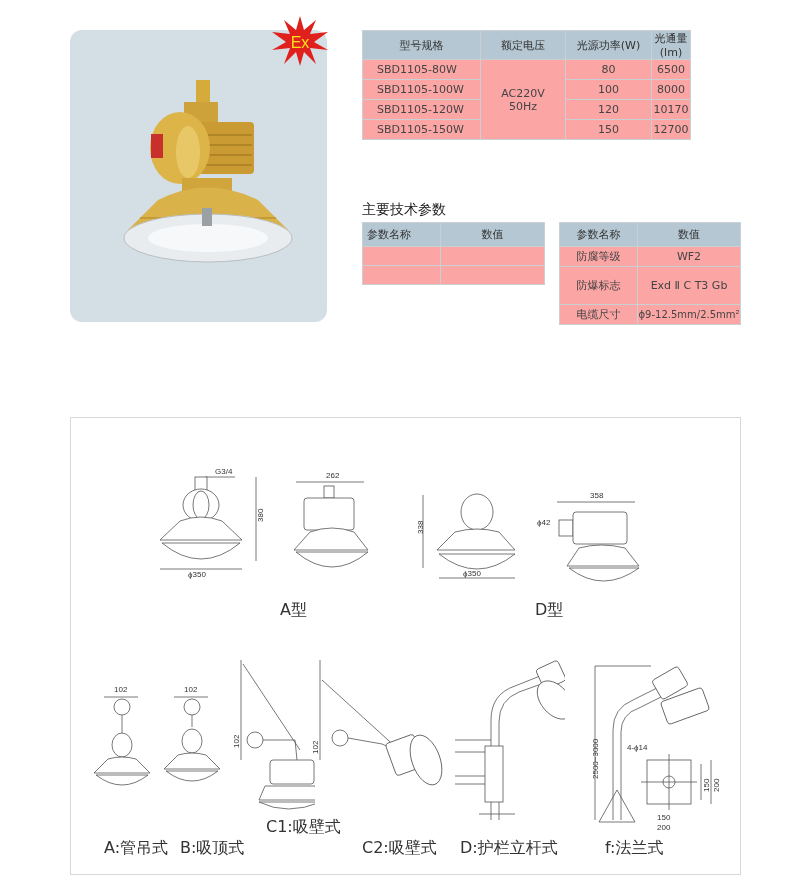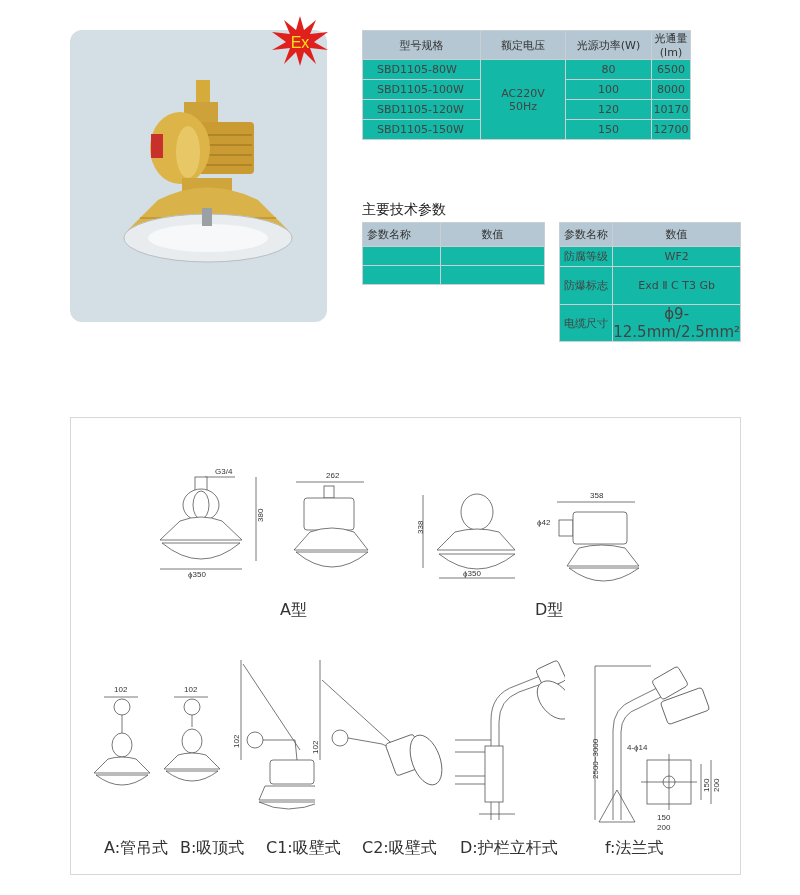--- a/index.html
+++ b/index.html
@@ -10,21 +10,21 @@
     position: absolute; left: 70px; top: 30px; width: 257px; height: 292px;
     background: #d4dfe5; border-radius: 12px;
   }
   .ex-badge { position: absolute; left: 272px; top: 16px; width: 56px; height: 50px; }
 
   .lamp-svg { position: absolute; left: 118px; top: 80px; }
 
   table { border-collapse: collapse; position: absolute; font-size: 11px; color: #444; }
   th, td { border: 1px solid #c9d0d4; text-align: center; font-weight: normal; }
   th { background: #b5c7d2; color: #333; height: 24px; font-size: 11px; }
-  td { height: 20px; background: #14b8a6; }
+  td { height: 20px; background: #fca5a5; }
 
   .t-models { left: 362px; top: 30px; width: 329px; }
   .t-models td.left { text-align: left; padding-left: 14px; }
 
   .section-sub {
     position: absolute; left: 362px; top: 201px; font-size: 14px; color: #222;
   }
 
   .t-params1 { left: 362px; top: 222px; width: 183px; }
   .t-params2 { left: 559px; top: 222px; width: 182px; }
@@ -145,21 +145,21 @@
     <tr>
       <td>防腐等级</td>
       <td>WF2</td>
     </tr>
     <tr>
       <td class="tall">防爆标志</td>
       <td class="tall">Exd Ⅱ C T3 Gb</td>
     </tr>
     <tr>
       <td>电缆尺寸</td>
-      <td style="font-size:15px">ϕ9-12.5mm/2.5mm²</td>
+      <td style="font-size:10px">ϕ9-12.5mm/2.5mm²</td>
     </tr>
   </tbody>
 </table>
 
 <div class="section-bar">外形及安装尺寸</div>
 
 <div class="draw-box"></div>
 
 <svg class="draw" style="left:160px;top:465px" width="110" height="120">
   <text class="dim" x="55" y="9">G3/4</text>
@@ -231,21 +231,21 @@
 <svg class="draw" style="left:225px;top:660px" width="90" height="150">
   <line class="ln" x1="16" y1="0" x2="16" y2="100"></line>
   <line class="ln" x1="18" y1="4" x2="75" y2="90"></line>
   <text class="dim" x="4" y="90" transform="rotate(-90 8 84)">102</text>
   <circle class="lnf" cx="30" cy="80" r="8"></circle>
   <path class="ln" d="M38,80 L70,80 L72,100"></path>
   <rect class="lnf" x="45" y="100" width="44" height="24" rx="3"></rect>
   <path class="lnf" d="M40,126 L90,126 L96,140 L34,140 Z"></path>
   <path class="lnf" d="M34,142 Q62,156 96,142 Z"></path>
 </svg>
-<div class="cap" style="left:266px;top:838px">C1:吸壁式</div>
+<div class="cap" style="left:266px;top:817px">C1:吸壁式</div>
 
 <svg class="draw" style="left:310px;top:660px" width="140" height="130">
   <line class="ln" x1="10" y1="0" x2="10" y2="100"></line>
   <line class="ln" x1="12" y1="20" x2="100" y2="100"></line>
   <text class="dim" x="-6" y="92" transform="rotate(-90 2 86)">102</text>
   <circle class="lnf" cx="30" cy="78" r="8"></circle>
   <path class="ln" d="M38,78 L72,84 L90,92"></path>
   <rect class="lnf" x="80" y="78" width="30" height="34" rx="3" transform="rotate(-20 95 95)"></rect>
   <ellipse class="lnf" cx="116" cy="100" rx="14" ry="26" transform="rotate(-20 116 100)"></ellipse>
 </svg>

